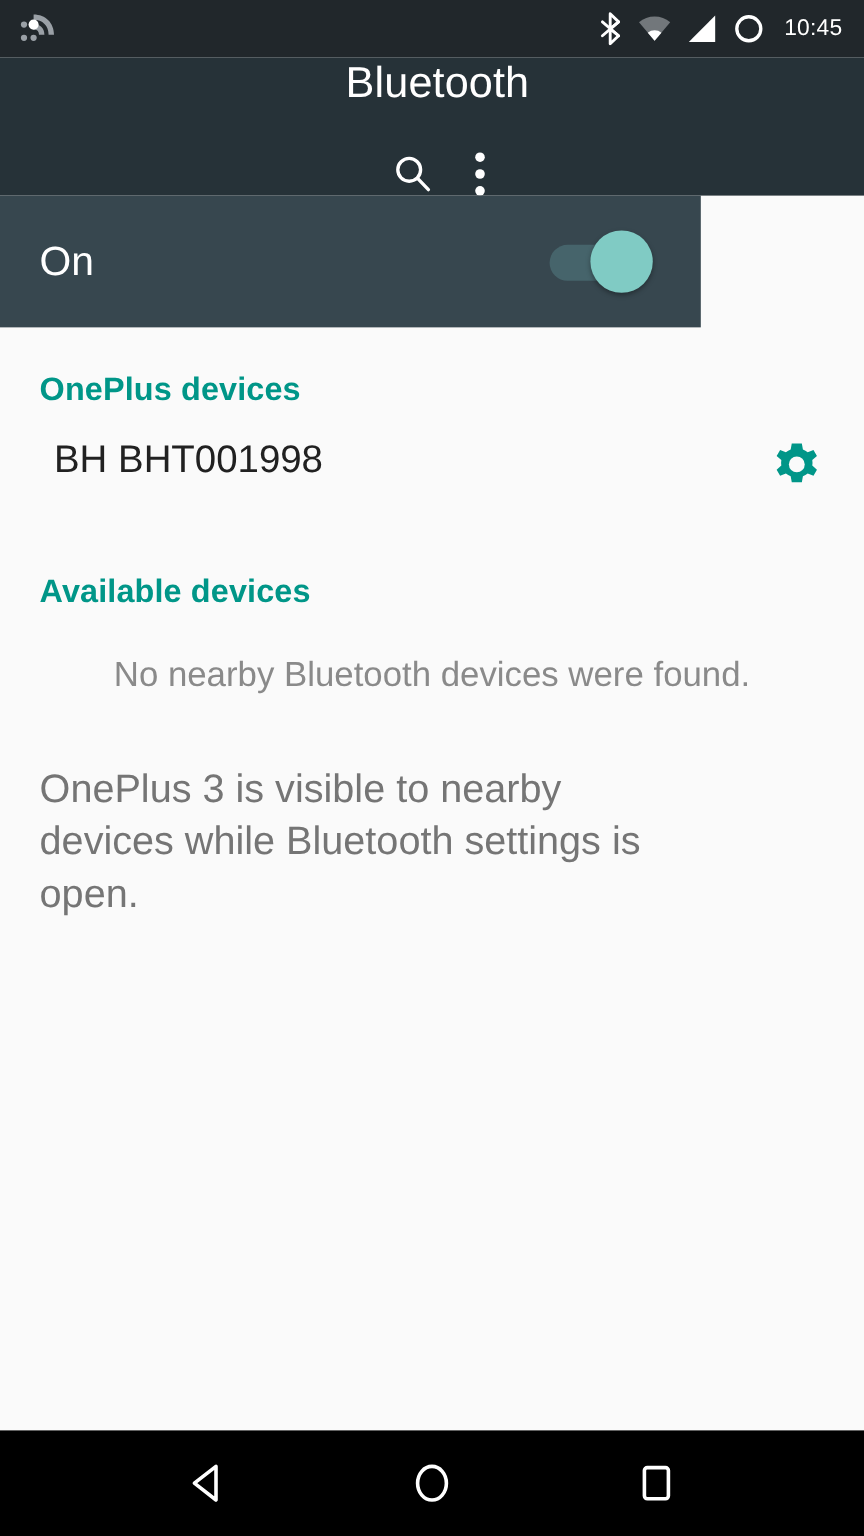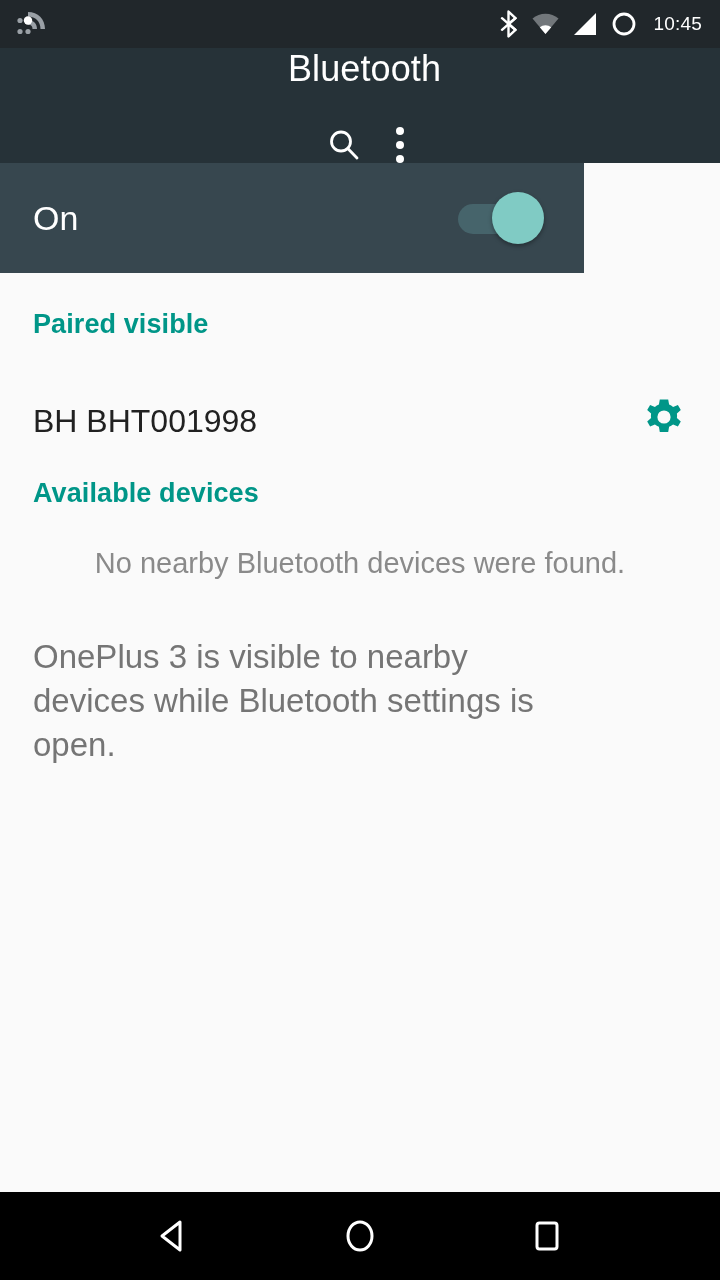--- a/index.html
+++ b/index.html
@@ -78,22 +78,22 @@
   .content {
     position:absolute; top:273px; left:0; width:720px; height:919px;
     background:#FAFAFA;
   }
   .section-header {
     color:#009688; font-size:27px; font-weight:700;
     padding:0 33px; letter-spacing:0.1px;
   }
   .sec-paired { padding-top:36px; }
   .device-row {
-    display:flex; align-items:flex-end; justify-content:space-between;
-    padding:0 33px; height:76px; margin-top:24px;
+    display:flex; align-items:flex-start; justify-content:space-between;
+    padding:0 33px; height:76px; margin-top:24px;margin-left:12px;
   }
   .device-name { color:#212121; font-size:32px; font-weight:400; }
   .gear-icon { width:46px; height:46px; }
   .sec-available { padding-top:38px; }
   .empty-msg {
     color:#8A8A8A; font-size:29px; text-align:center;
     padding:38px 40px 0 40px;
   }
   .footer-note {
     color:#757575; font-size:33px; line-height:44px;
@@ -175,21 +175,21 @@
     <span class="toggle-label">On</span>
     <span class="switch">
       <span class="track"></span>
       <span class="thumb"></span>
     </span>
   </div>
 
   <div class="content">
 
     <div class="sec-paired">
-      <div class="section-header">Paired visible</div>
+      <div class="section-header">OnePlus devices</div>
       <div class="device-row">
         <span class="device-name">BH BHT001998</span>
         <span class="gear-icon">
           <svg viewBox="0 0 46 46" width="46" height="46">
             <path d="M23 3.5 l4.2 0 0.9 5.1 a14.6 14.6 0 0 1 4.0 2.3 l4.8-2.0 2.9 5.1 -3.9 3.4
                      a14.6 14.6 0 0 1 0 4.6 l3.9 3.4 -2.9 5.1 -4.8-2.0 a14.6 14.6 0 0 1 -4.0 2.3
                      l-0.9 5.1 -8.4 0 -0.9-5.1 a14.6 14.6 0 0 1 -4.0-2.3 l-4.8 2.0 -2.9-5.1
                      3.9-3.4 a14.6 14.6 0 0 1 0-4.6 l-3.9-3.4 2.9-5.1 4.8 2.0
                      a14.6 14.6 0 0 1 4.0-2.3 l0.9-5.1 z" fill="#009688" transform="translate(0,2)"></path>
             <circle cx="23" cy="23" r="6.6" fill="#FAFAFA"></circle>

